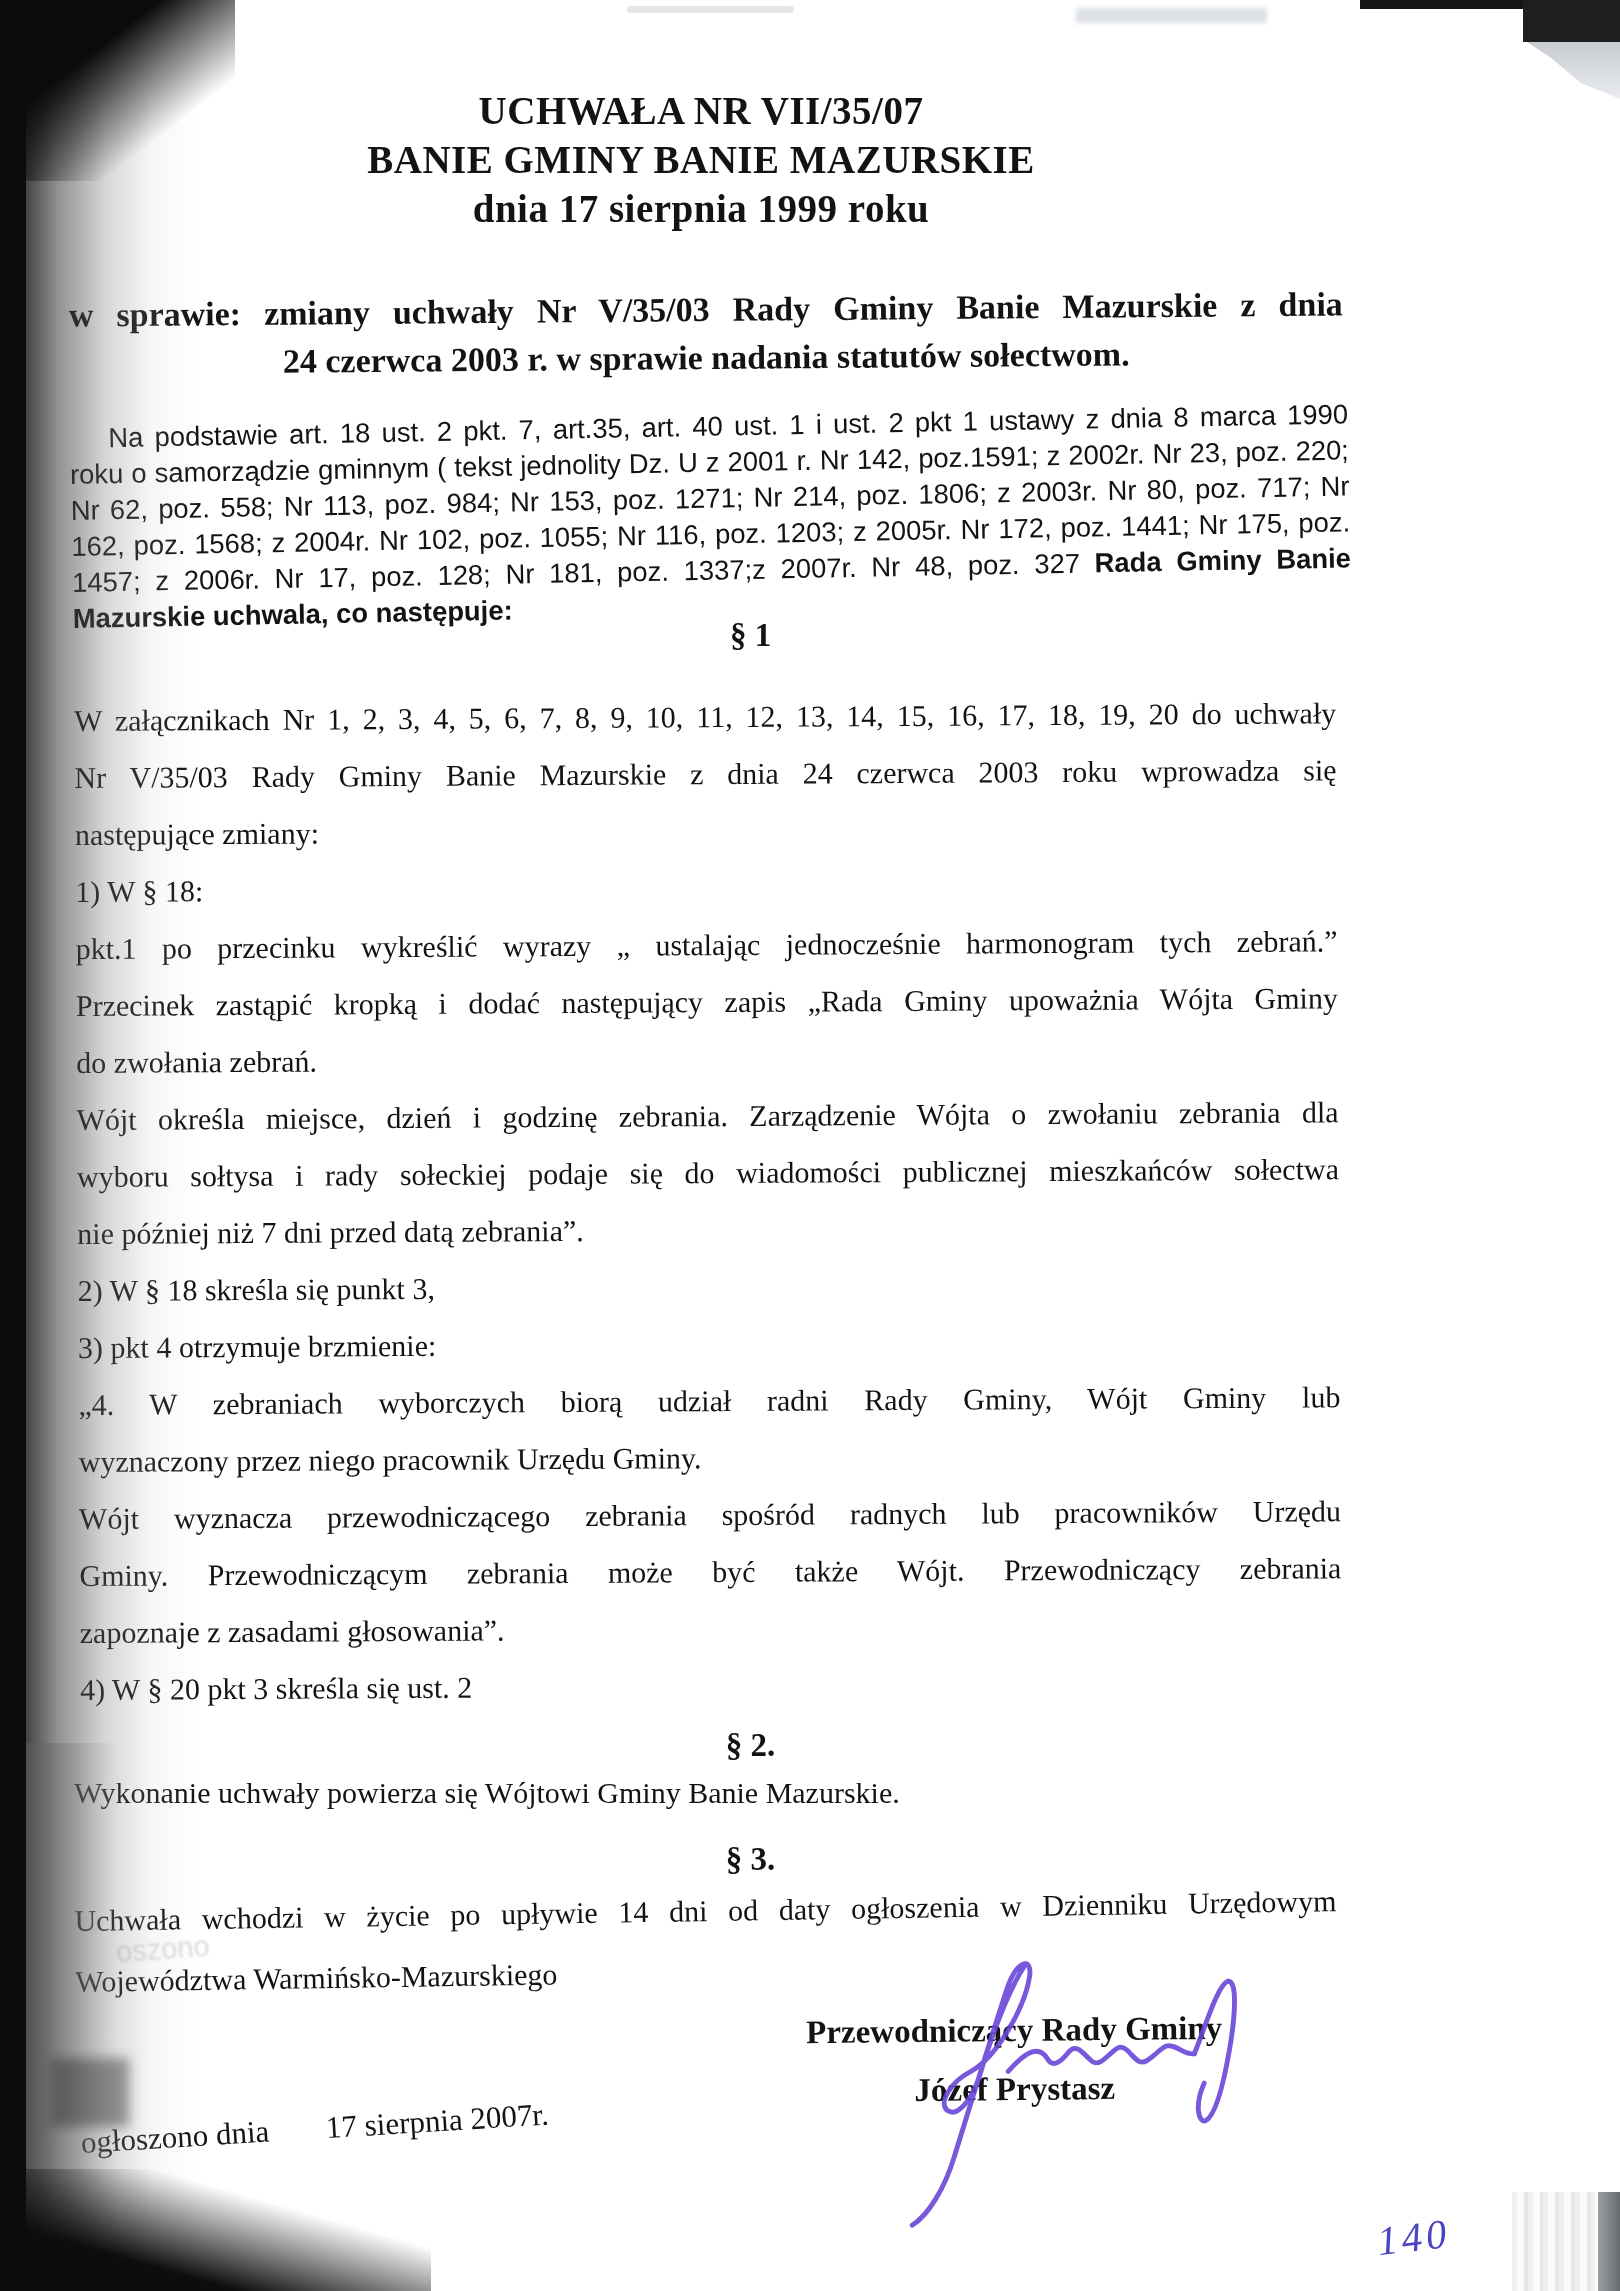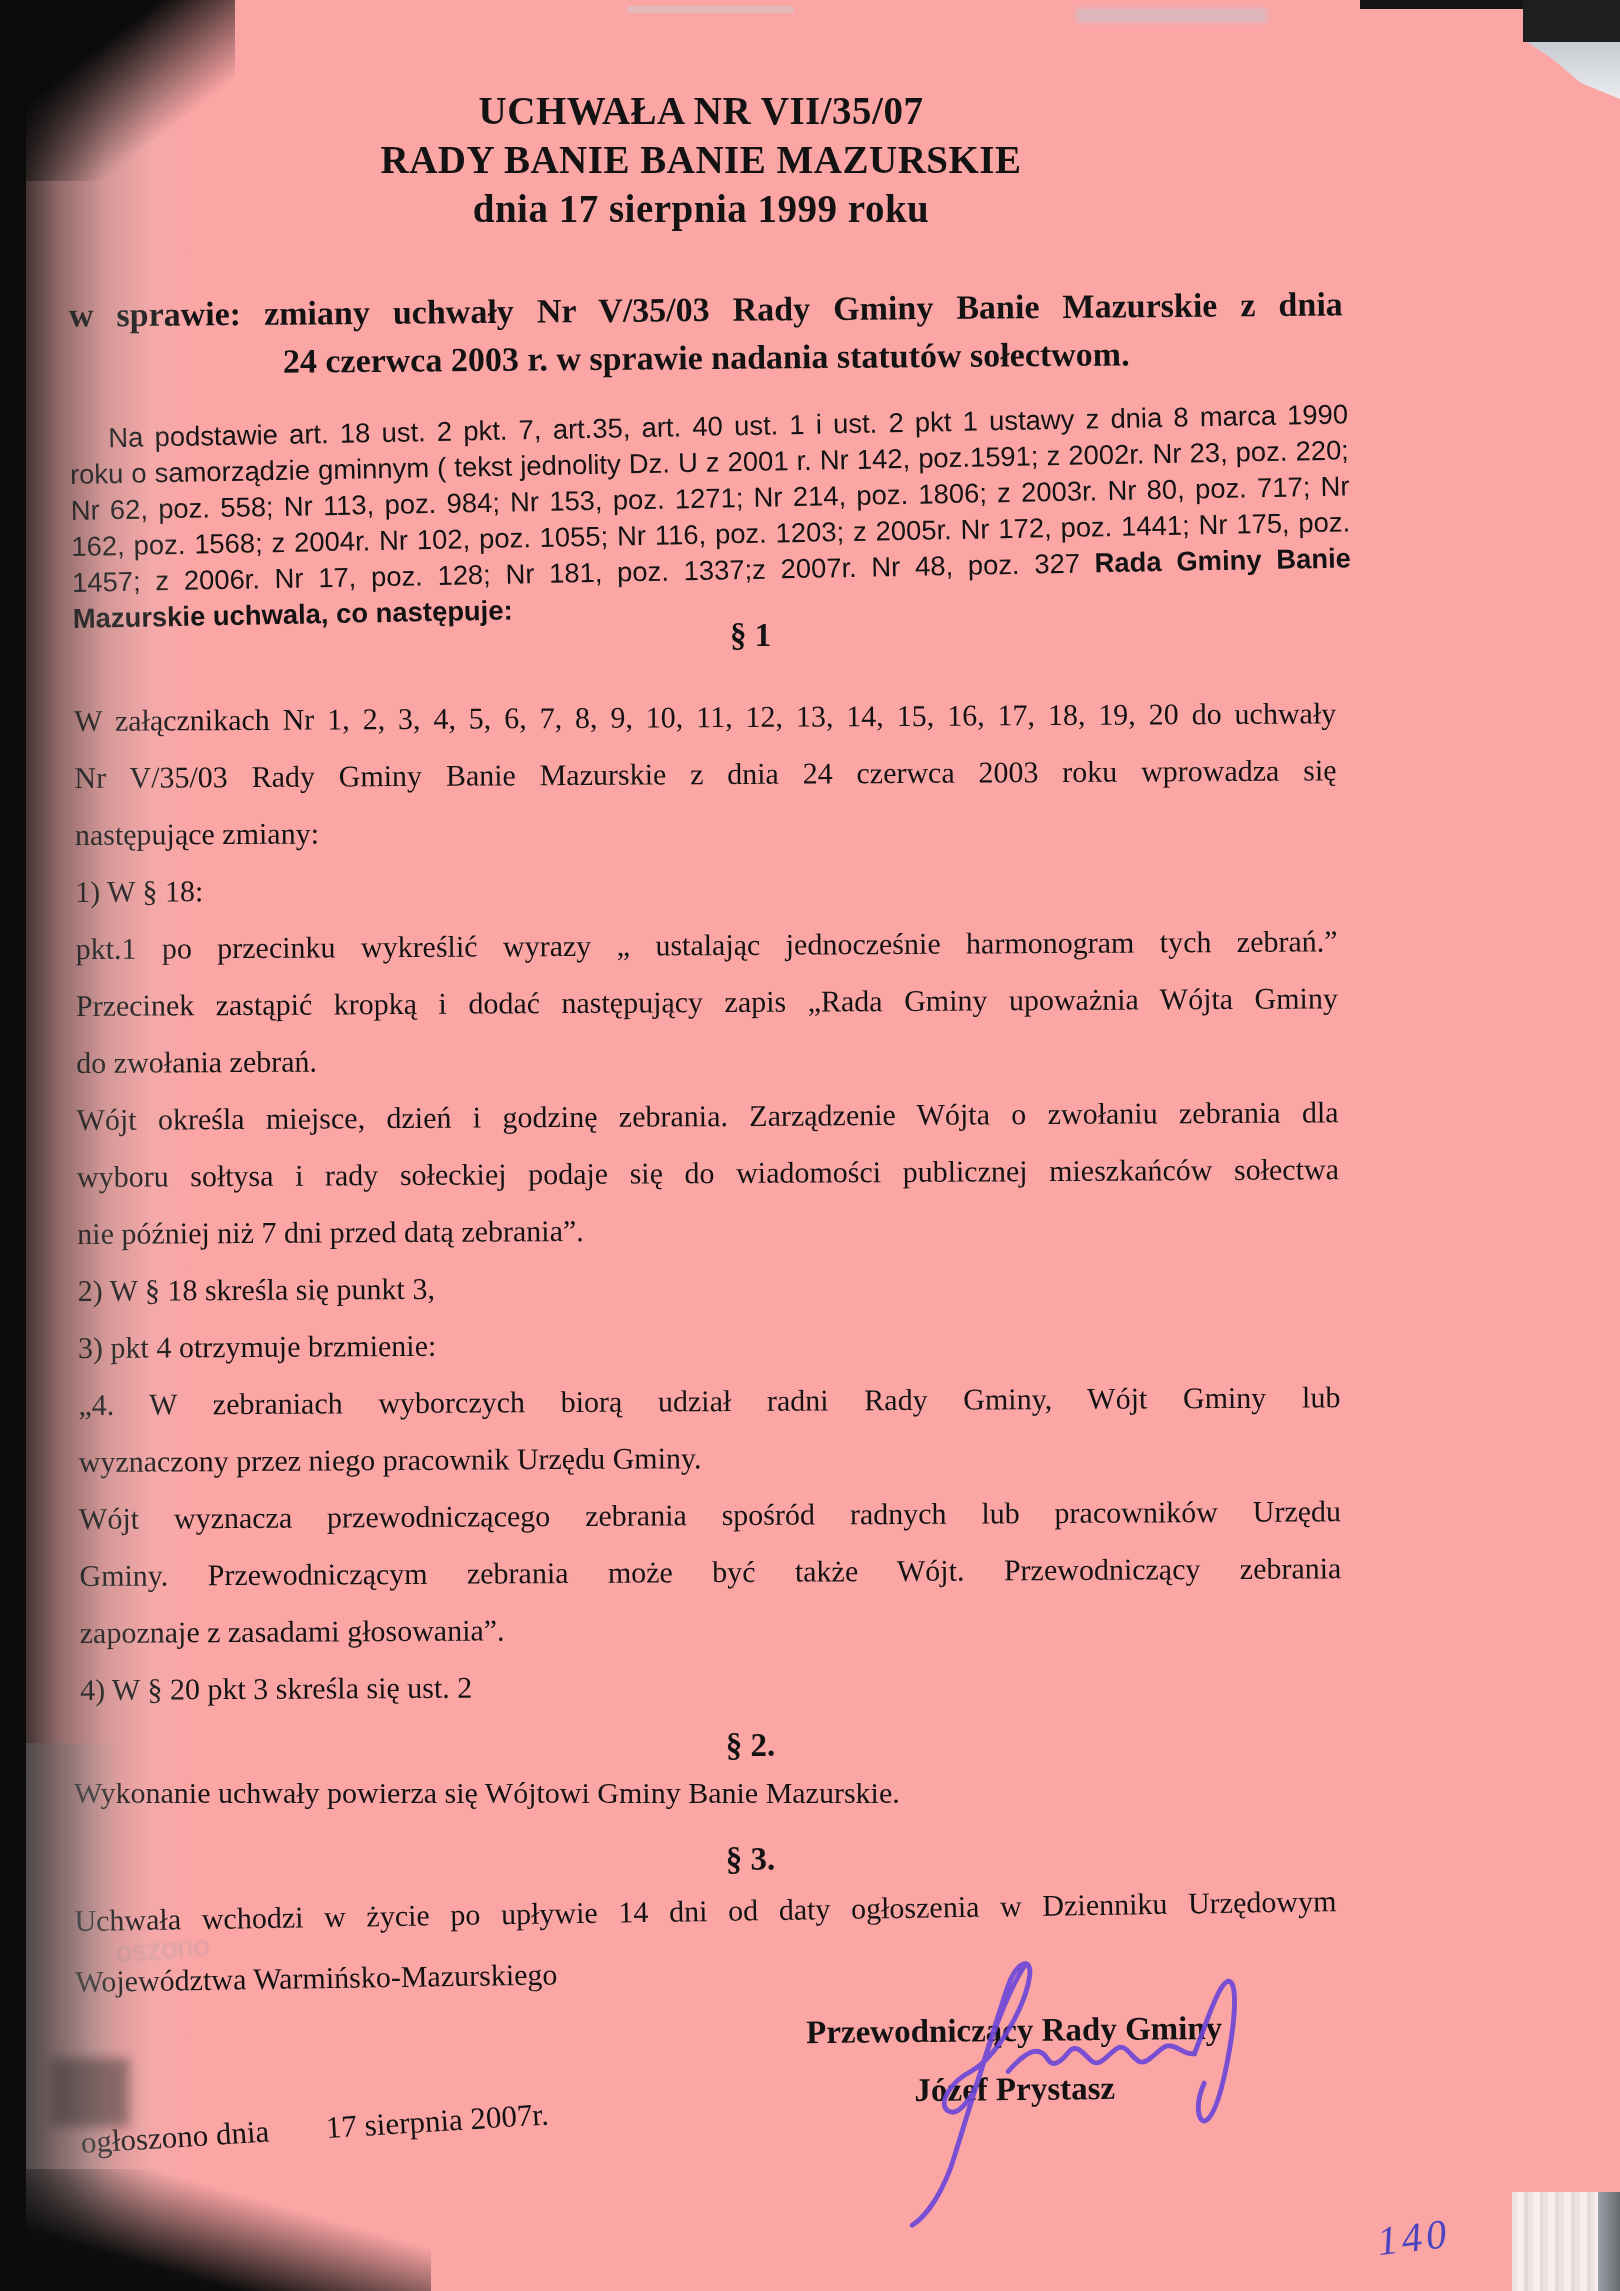--- a/index.html
+++ b/index.html
@@ -1,19 +1,19 @@
 <!DOCTYPE html>
 <html lang="pl"><head>
 <meta charset="utf-8">
 <style>
   html,body{margin:0;padding:0;background:#6e6e6e;}
   .page{
     position:relative;
     width:1620px;height:2292px;
-    background:#fca5a5;
+    background:#ffffff;
     overflow:hidden;
     font-family:"Liberation Serif", serif;
     color:#131313;
   }
   
   .abs{position:absolute;}
   .title-block{left:64px;top:86px;width:1274px;text-align:center;
     font-weight:bold;font-size:39px;line-height:49px;letter-spacing:0.5px;}
   .subject-block{left:69px;top:286px;width:1274px;font-weight:bold;
     font-size:34px;line-height:48px;transform:rotate(-.5deg);}
@@ -69,21 +69,21 @@
   
   .sig-svg{left:861px;top:1946px;width:412px;height:289px;z-index:3;}
 </style>
 </head>
 <body>
 
 <div class="page">
 
   <div class="abs title-block">
     <div>UCHWAŁA NR VII/35/07</div>
-    <div>RADY BANIE BANIE MAZURSKIE</div>
+    <div>BANIE GMINY BANIE MAZURSKIE</div>
     <div>dnia  17  sierpnia  1999 roku</div>
   </div>
 
   <div class="abs subject-block">
     <div class="l1">w sprawie: zmiany uchwały Nr V/35/03 Rady Gminy Banie Mazurskie z dnia</div>
     <div class="l2">24 czerwca 2003 r. w sprawie  nadania statutów sołectwom.</div>
   </div>
 
   <div class="abs legal-block">
 

